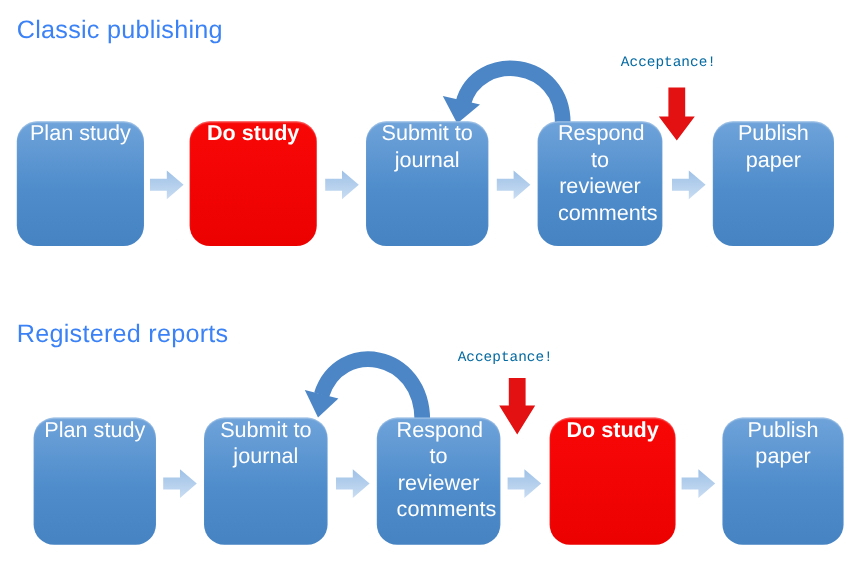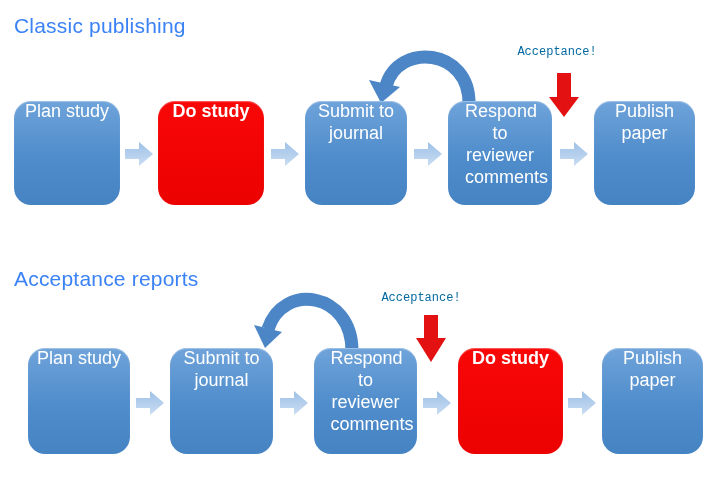--- a/index.html
+++ b/index.html
@@ -68,21 +68,21 @@
     width:720px;height:480px;
     pointer-events:none;
   }
 </style>
 </head>
 <body>
 
 <div class="canvas">
 
   <h1 class="title t0">Classic publishing</h1>
-  <h1 class="title t1">Acceptance reports</h1>
+  <h1 class="title t1">Registered reports</h1>
 
   <svg class="overlay" viewBox="0 0 720 480" xmlns="http://www.w3.org/2000/svg">
     <defs>
       <linearGradient id="gchev" x1="0" y1="0" x2="0" y2="1">
         <stop offset="0" stop-color="#9EC1E7"></stop>
         <stop offset="1" stop-color="#CADDF2"></stop>
       </linearGradient>
     </defs>
 
     <path fill="url(#gchev)" transform="translate(125,142)" d="M0 7 L14 7 L14 0 L28 12 L14 24 L14 17 L0 17 Z"></path>

